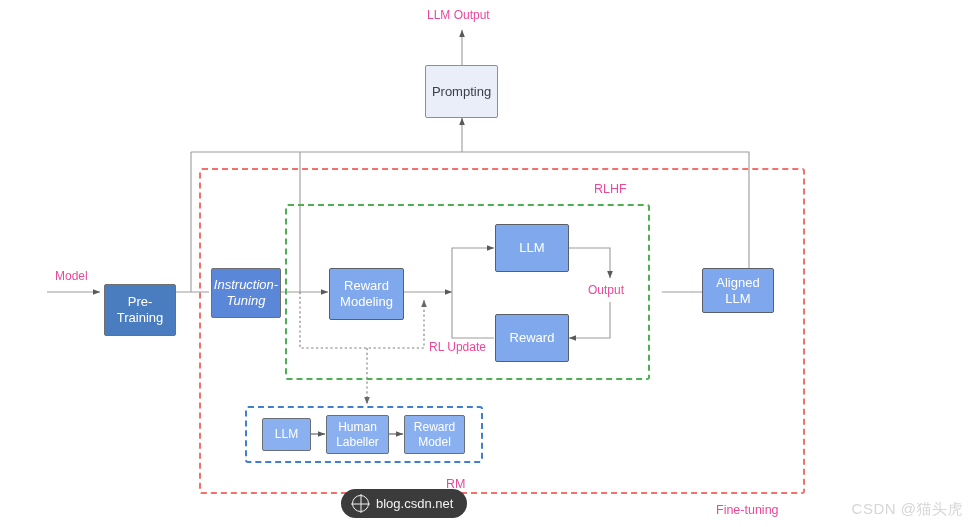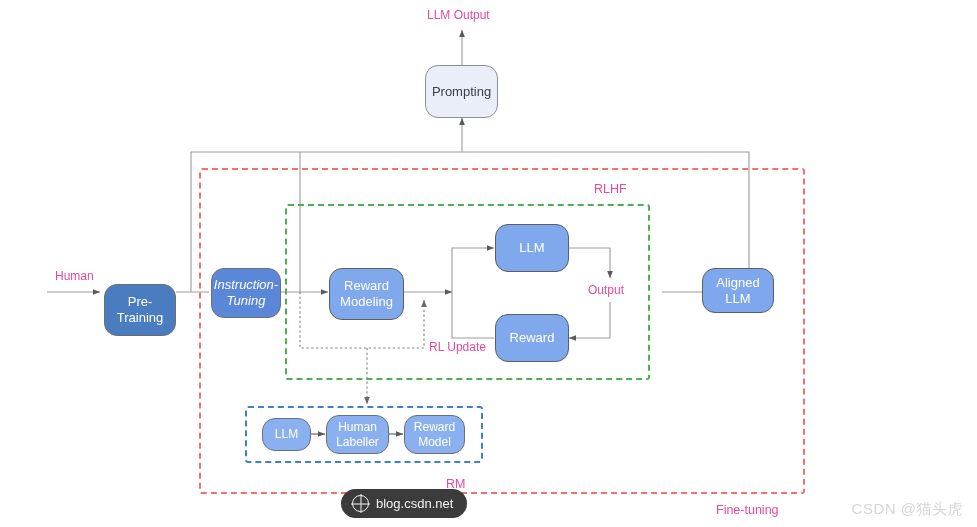--- a/index.html
+++ b/index.html
@@ -11,21 +11,21 @@
   }
   #canvas{position:absolute;left:0;top:0;width:977px;height:527px;}
   svg.layer{position:absolute;left:0;top:0;width:977px;height:527px;}
 
   .node{
     position:absolute;
     display:flex;align-items:center;justify-content:center;
     text-align:center;
     line-height:1.2;
     box-sizing:border-box;
-    border-radius:13px;
+    border-radius:2px;
   }
   .node span{display:block;pointer-events:none;}
 
   .n-prompting{background:#e9eef8;border:1px solid #8a8f98;color:#3a3f47;font-size:13px;}
   .n-pretrain{background:#4a7cc0;border:1px solid #6f6f6f;color:#ffffff;font-size:13px;}
   .n-instruct{background:#5b87d8;border:1px solid #6f6f6f;color:#ffffff;font-size:13px;font-style:italic;}
   .n-blue{background:#80a8ec;border:1px solid #5a5f66;color:#ffffff;font-size:13px;}
   .n-blue-lite{background:#8ab0f0;border:1px solid #6a7078;color:#ffffff;font-size:12px;}
   .n-aligned{background:#7fa7ed;border:1px solid #5a5f66;color:#ffffff;font-size:13px;}
 
@@ -155,21 +155,21 @@
   <div class="node n-blue-lite" style="left:326px;top:415px;width:63px;height:39px;">
     <span>Human Labeller</span>
   </div>
 
   <div class="node n-blue-lite" style="left:404px;top:415px;width:61px;height:39px;">
     <span>Reward Model</span>
   </div>
 
   <div class="lbl" style="left:427px;top:8px;">LLM Output</div>
 
-  <div class="lbl" style="left:55px;top:269px;">Human</div>
+  <div class="lbl" style="left:55px;top:269px;">Model</div>
 
   <div class="lbl" style="left:588px;top:283px;">Output</div>
 
   <div class="lbl" style="left:429px;top:340px;">RL Update</div>
 
   <div class="lbl big" style="left:594px;top:182px;">RLHF</div>
 
   <div class="lbl big" style="left:446px;top:477px;">RM</div>
 
   <div class="lbl big" style="left:716px;top:503px;">Fine-tuning</div>

